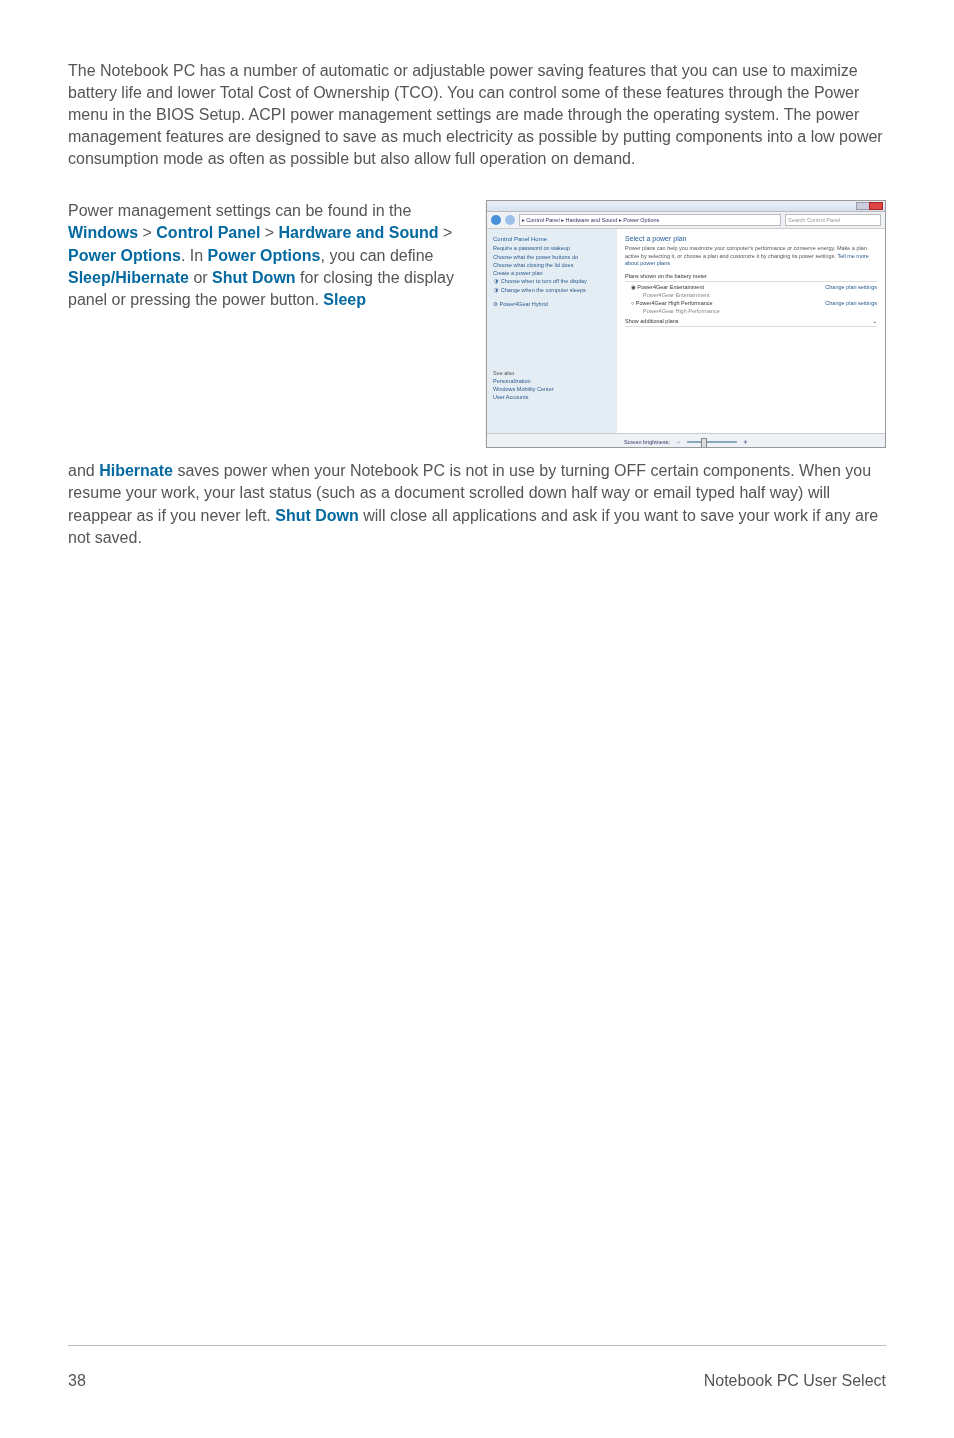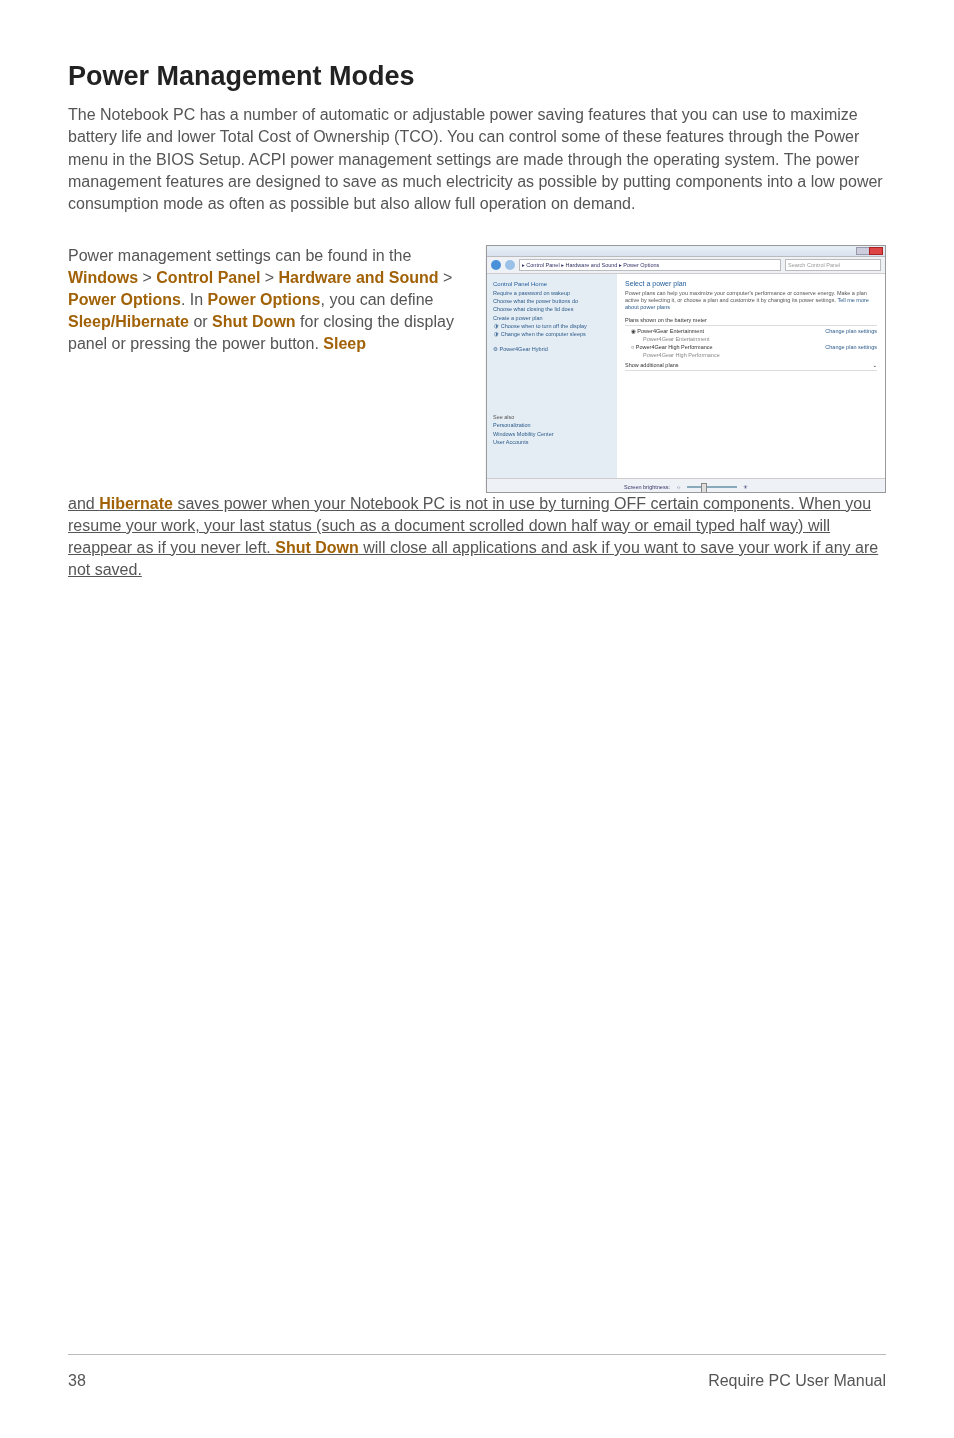--- a/index.html
+++ b/index.html
@@ -25,21 +25,21 @@
       color: #222;
       margin: 0 0 12px 0;
       line-height: 1.2;
     }
     p.body-text {
       font-size: 16px;
       line-height: 1.38;
       color: #555;
       margin: 0 0 30px 0;
     }
-    .bold { font-weight: 700; color: #a16207; }
+    .bold { font-weight: 700; color: #0369a1; }
     .two-col {
       overflow: auto;
     }
     .left-col {
       width: 400px;
       float: left;
     }
     .figure {
       float: right;
       width: 400px;
@@ -167,32 +167,31 @@
       background: #ddd;
       border: 1px solid #888;
     }
     .clear { clear: both; }
     .footer {
       position: absolute;
       bottom: 48px;
       left: 68px;
       right: 68px;
       border-top: 1px solid #bbb;
-      padding-top: 17px;
+      padding-top: 26px;
       display: flex;
       justify-content: space-between;
       font-size: 16px;
       color: #555;
     }
   </style>
 </head>
 <body>
 <div class="page">
 
-  <h2 class="section-heading">Power Management Modes</h2>
 
   <p class="body-text">The Notebook PC has a number of automatic or adjustable power saving features that you can use to maximize battery life and lower Total Cost of Ownership (TCO). You can control some of these features through the Power menu in the BIOS Setup. ACPI power management settings are made through the operating system. The power management features are designed to save as much electricity as possible by putting components into a low power consumption mode as often as possible but also allow full operation on demand.</p>
 
 
   <div class="two-col">
     <p class="body-text left-col" style="margin-bottom:6px;">
       <span>Power management settings can be found in the </span><span class="bold">Windows</span><span> &gt; </span><span class="bold">Control Panel</span><span> &gt; </span><span class="bold">Hardware and Sound</span><span> &gt; </span><span class="bold">Power Options</span><span>. In </span><span class="bold">Power Options</span><span>, you can define </span><span class="bold">Sleep/Hibernate</span><span> or </span><span class="bold">Shut Down</span><span> for closing the display panel or pressing the power button. </span><span class="bold">Sleep</span>
     </p>
 
     <div class="figure">
@@ -246,21 +245,21 @@
       <div class="fig-bright">
         <span>Screen brightness:</span>
         <span>☼</span>
         <span class="slider"></span>
         <span>☀</span>
       </div>
     </div>
   </div>
   <div class="clear"></div>
 
-  <p class="body-text" style="margin-top:0;text-decoration:underline;">
+  <p class="body-text" style="margin-top:12px;">
     <span>and </span><span class="bold">Hibernate</span><span> saves power when your Notebook PC is not in use by turning OFF certain components. When you resume your work, your last status (such as a document scrolled down half way or email typed half way) will reappear as if you never left. </span><span class="bold">Shut Down</span><span> will close all applications and ask if you want to save your work if any are not saved.</span>
   </p>
 
   <div class="footer">
     <span>38</span>
-    <span>Require PC User Manual</span>
+    <span>Notebook PC User Select</span>
   </div>
 </div>
 
 </body></html>

